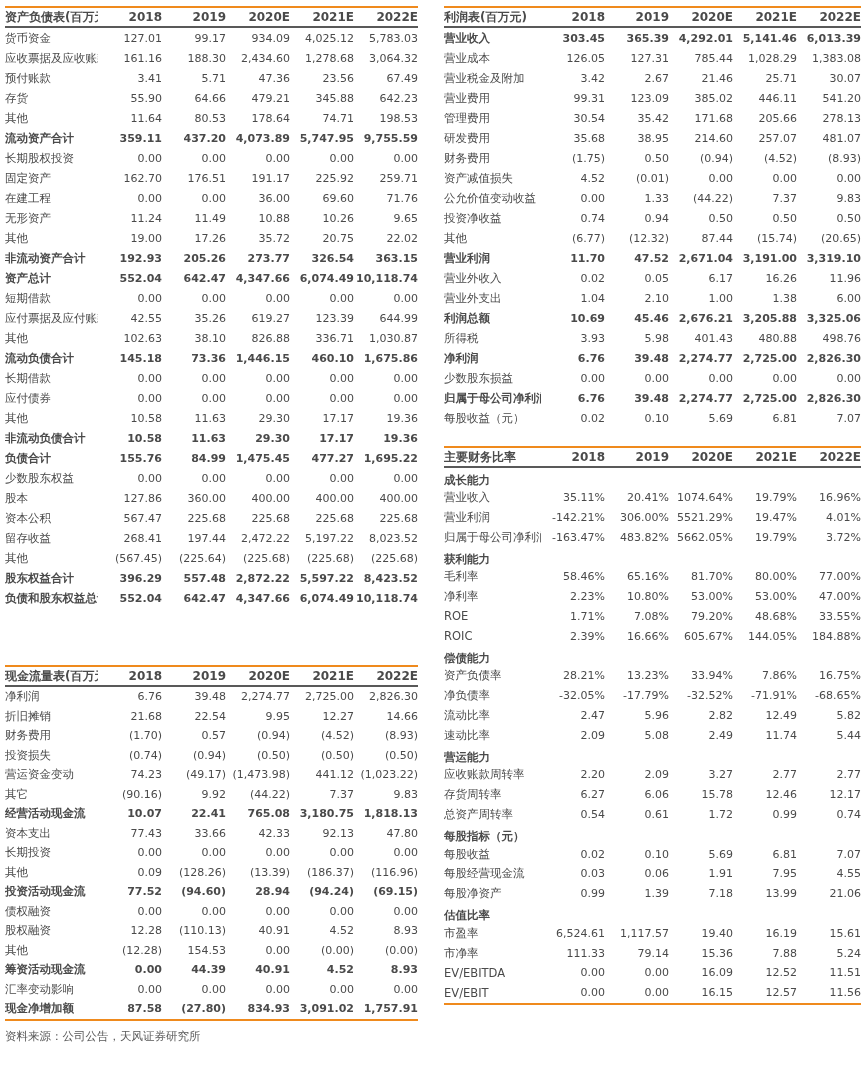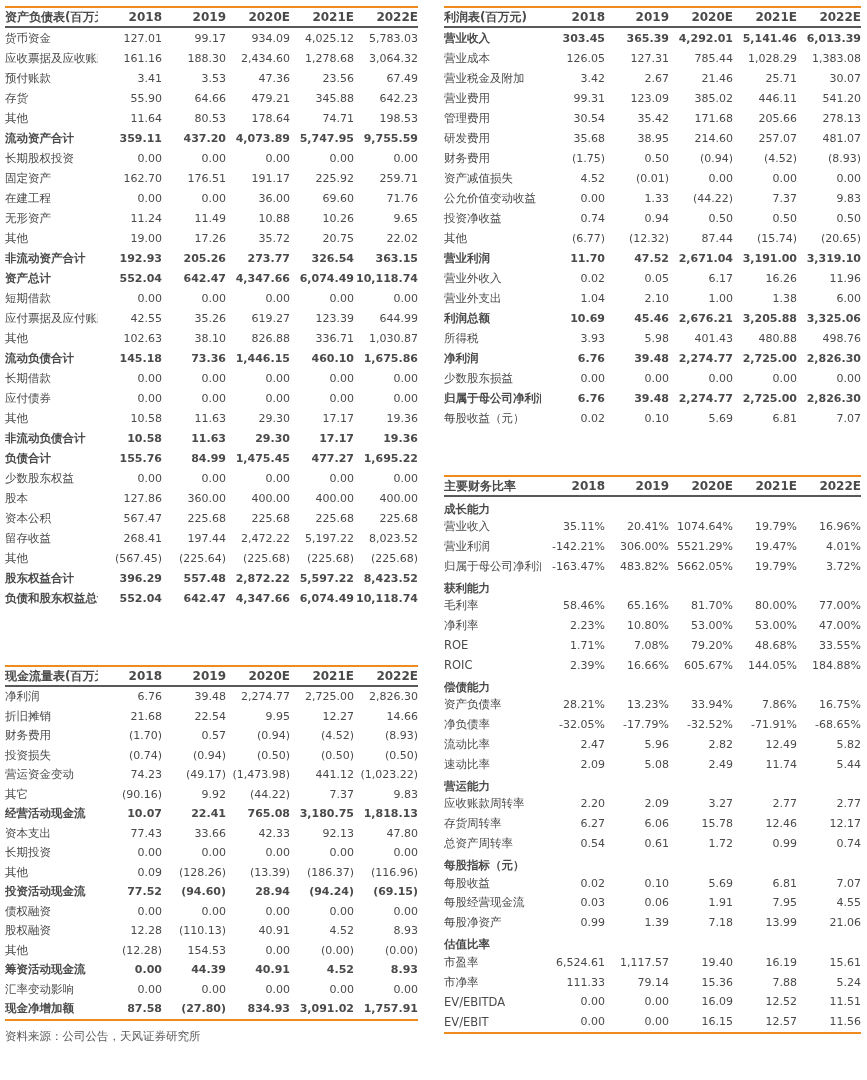--- a/index.html
+++ b/index.html
@@ -34,21 +34,21 @@
   .trow.section { font-weight:bold;align-items:flex-end; }
   .table-end { border-bottom:2px solid var(--accent); }
 
   .t-bs .trow { height:20px; }
   .t-is .trow { height:20px; }
   .t-cf .trow { height:19.5px; }
   .t-fr .trow { height:19.8px; }
   .t-bs .trow.thead, .t-is .trow.thead, .t-cf .trow.thead, .t-fr .trow.thead { height:22px; }
 
   .gap-cf { margin-top:57px; }
-  .gap-fr { margin-top:47px; }
+  .gap-fr { margin-top:18px; }
 
   .source { margin-top:8px; font-size:11.5px; color:#595959; }
 </style>
 </head>
 <body style="--accent: #EF8A1D; --rule: #595959;">
 
 <div class="page">
   <div class="columns">
     <div class="col-left">
       <div class="ftable t-bs">
@@ -72,21 +72,21 @@
             <div class="tlabel">应收票据及应收账款</div>
             <div class="tnum">161.16</div>
             <div class="tnum">188.30</div>
             <div class="tnum">2,434.60</div>
             <div class="tnum">1,278.68</div>
             <div class="tnum">3,064.32</div>
           </div>
           <div class="trow">
             <div class="tlabel">预付账款</div>
             <div class="tnum">3.41</div>
-            <div class="tnum">3.53</div>
+            <div class="tnum">5.71</div>
             <div class="tnum">47.36</div>
             <div class="tnum">23.56</div>
             <div class="tnum">67.49</div>
           </div>
           <div class="trow">
             <div class="tlabel">存货</div>
             <div class="tnum">55.90</div>
             <div class="tnum">64.66</div>
             <div class="tnum">479.21</div>
             <div class="tnum">345.88</div>

